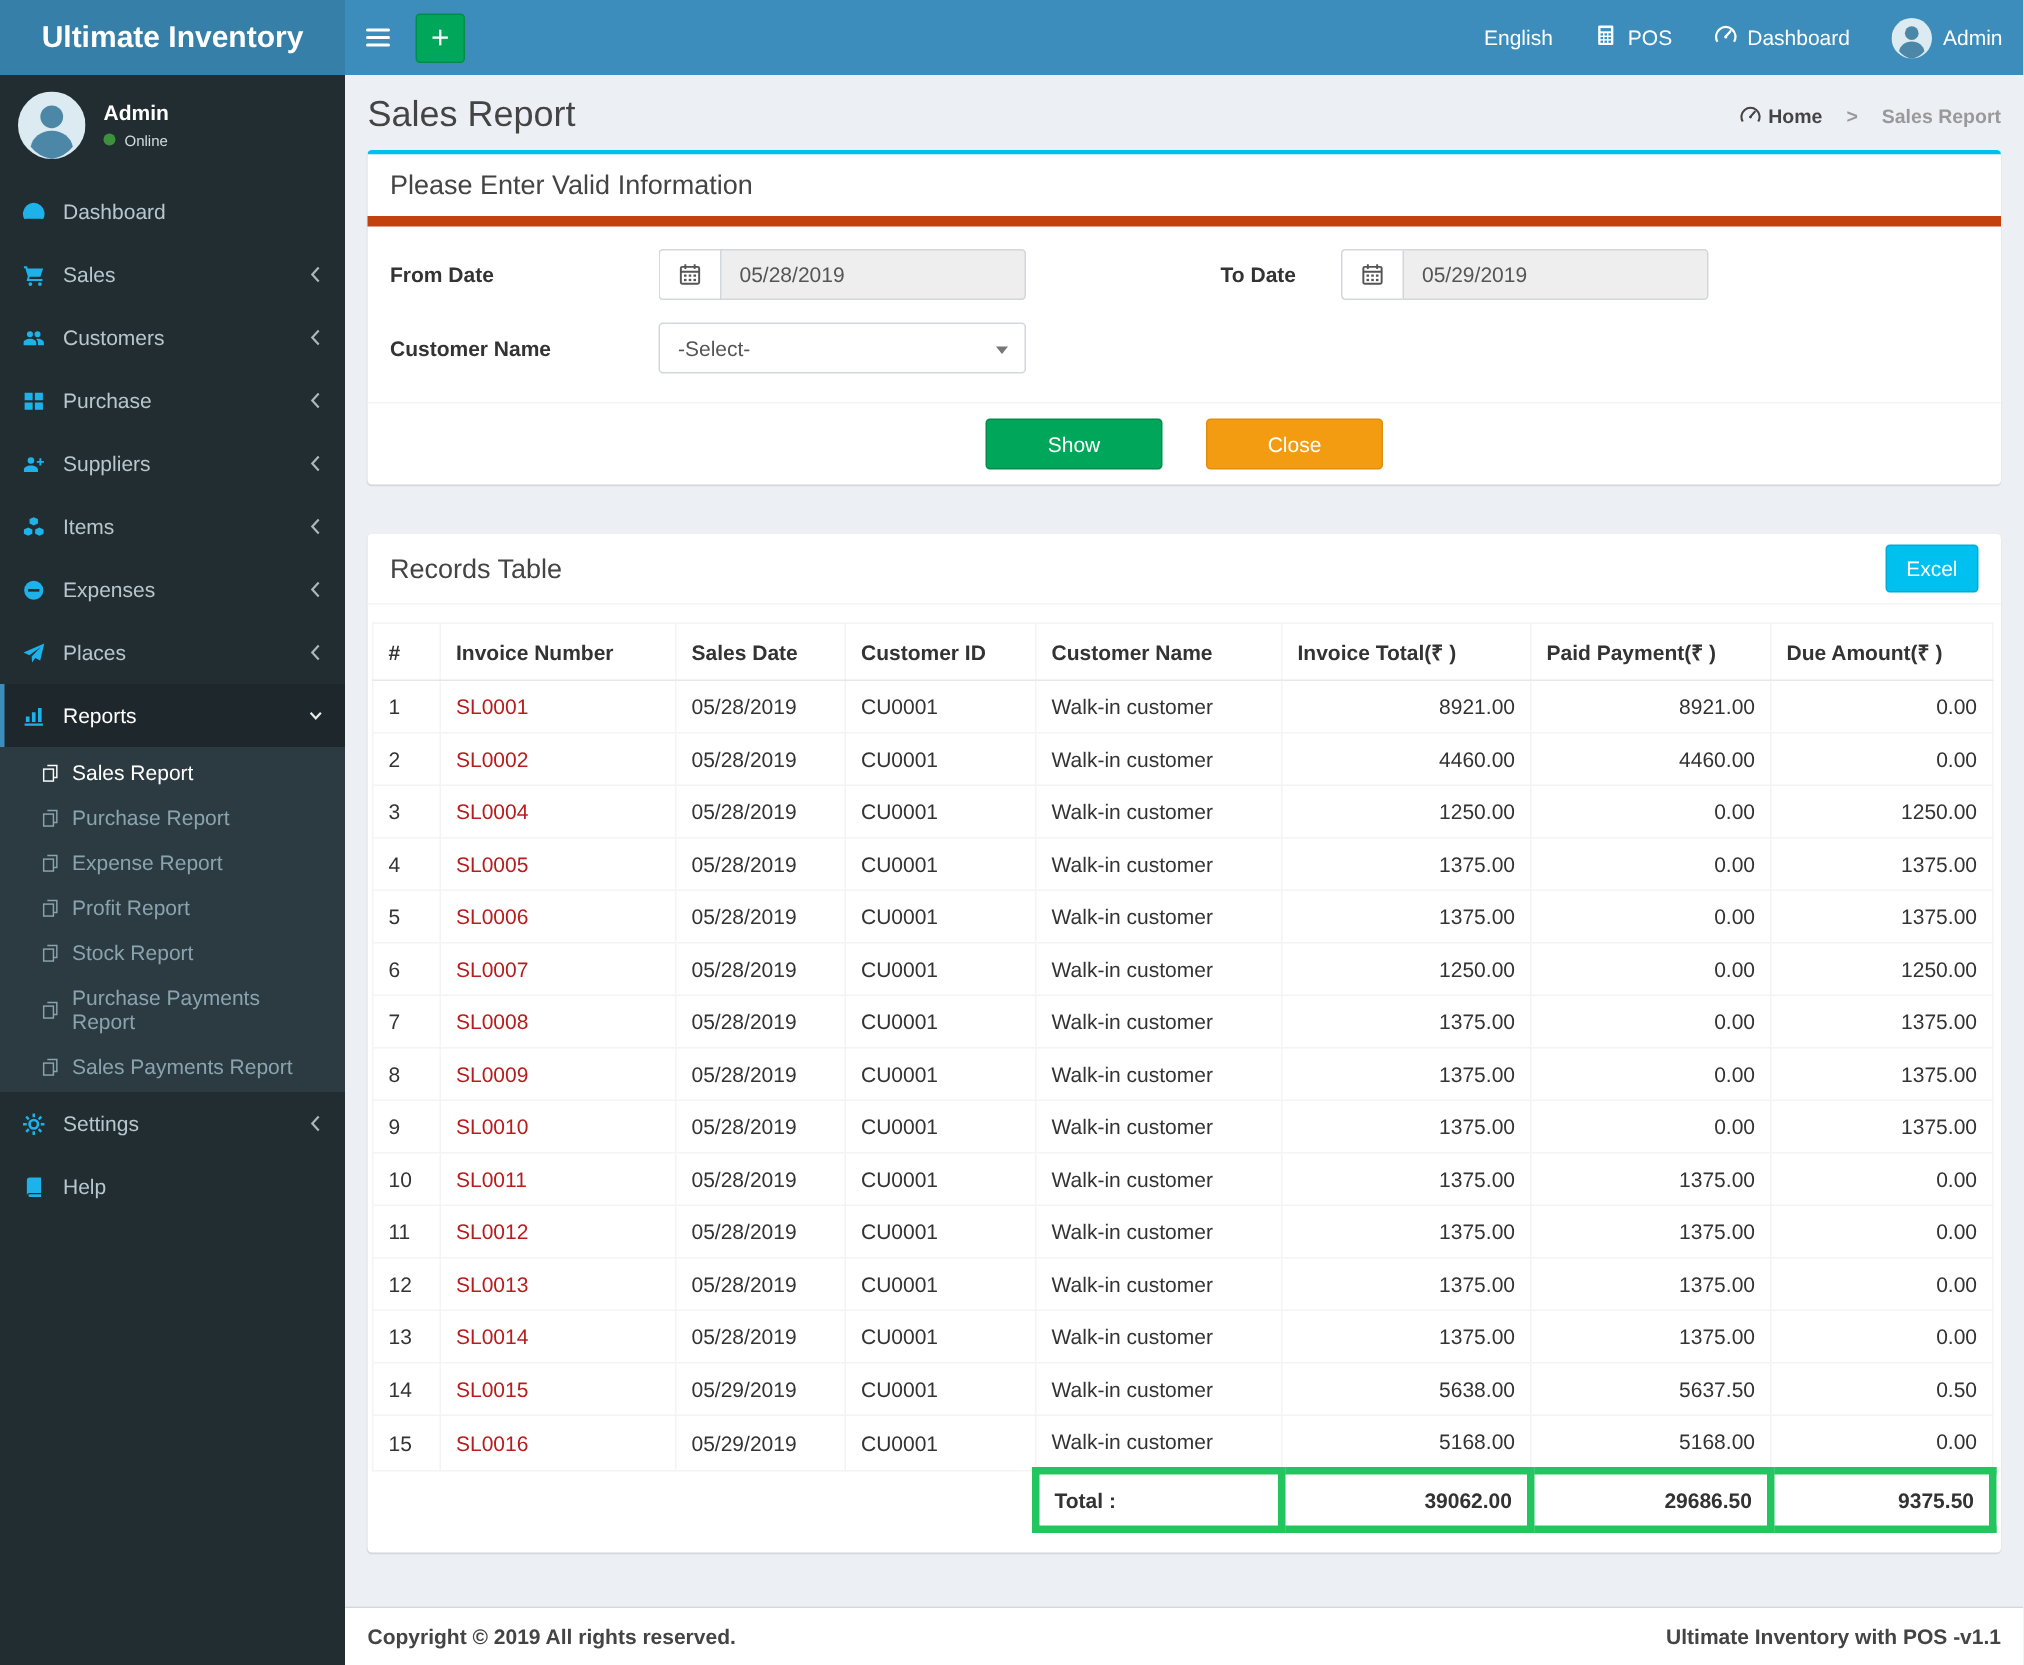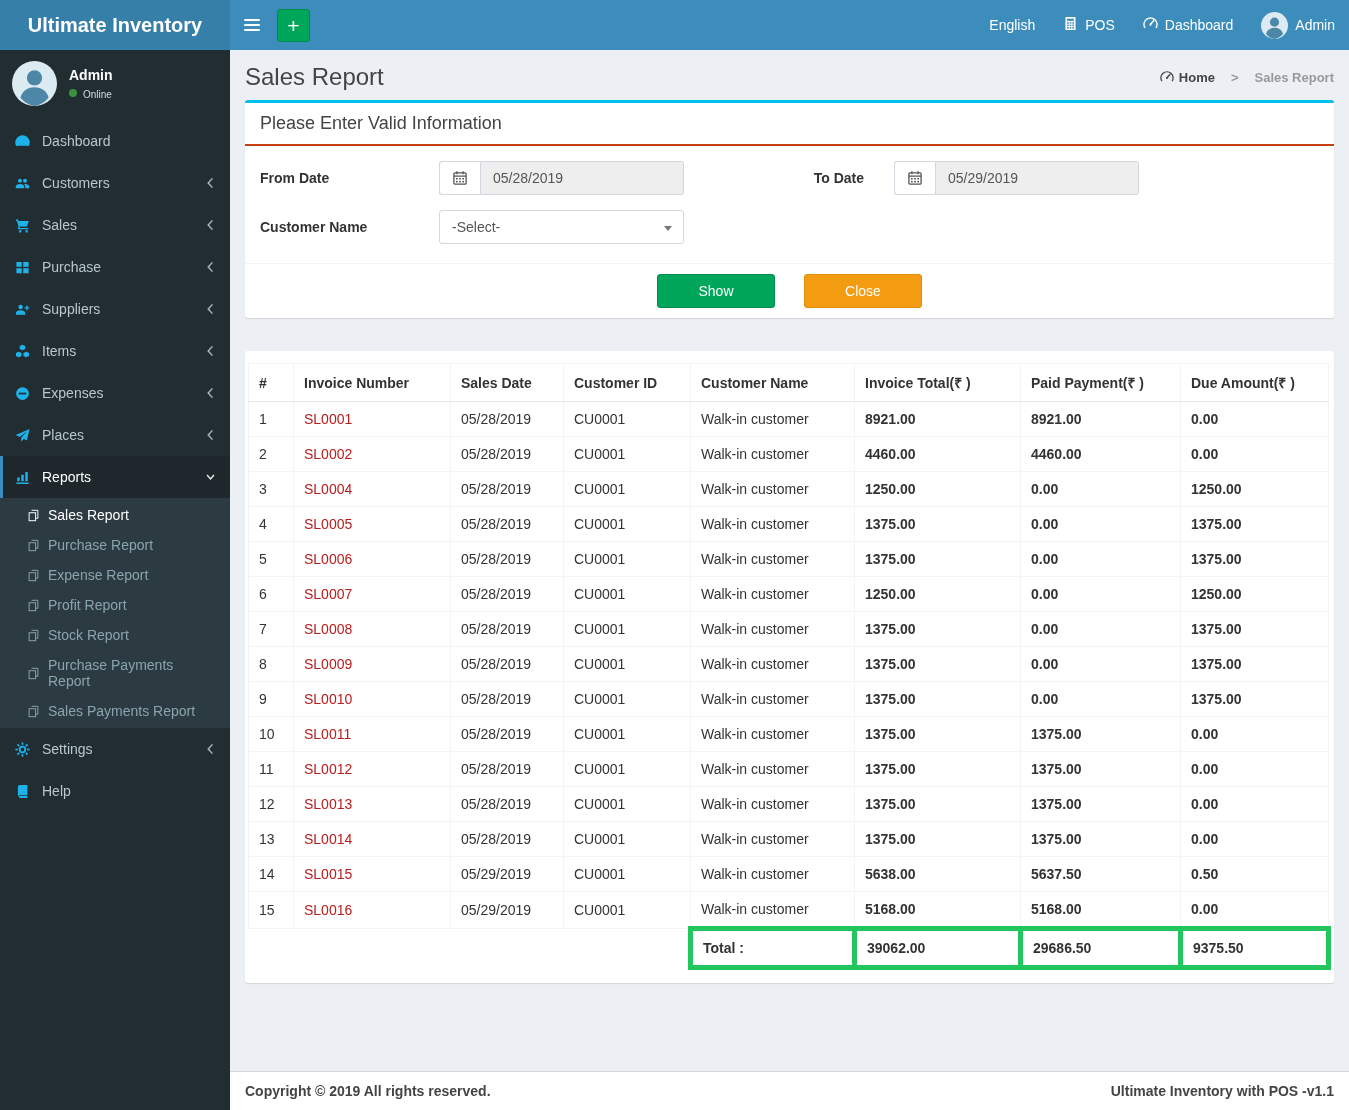--- a/index.html
+++ b/index.html
@@ -49,21 +49,21 @@
   .content-wrapper { position:absolute; top:50px; left:230px; right:0; bottom:51px; background:#ecf0f5;
                      padding:0 15px; overflow:hidden; }
   .content-header { display:flex; align-items:center; justify-content:space-between; padding:13px 0 9px; }
   .content-header h1 { margin:0; font-size:24px; font-weight:400; color:#444; }
   .breadcrumb { display:flex; align-items:flex-end; gap:16px; font-size:13px; color:#999;font-weight:bold; }
   .bc-home { color:#444; display:flex; align-items:center; gap:5px; cursor:pointer; }
   .bc-home svg { width:14px; height:14px; }
   
   .panel { background:#fff; border-radius:3px; box-shadow:0 1px 1px rgba(0,0,0,.12); }
   .filter-panel { border-top:3px solid #00c0ef; margin-bottom:33px; }
-  .panel-heading { padding:10px 15px; font-size:18px; color:#444; border-bottom:2px solid #c2410c; }
+  .panel-heading { padding:10px 15px; font-size:18px; color:#444; border-bottom:7px solid #c2410c; }
   .panel-body { display:flex; padding:15px 15px 19px; }
   .form-row { display:flex; align-items:center; margin-bottom:15px; }
   .form-row:last-child { margin-bottom:0; }
   .f-label { width:150px; text-align:left; margin-right:29px; font-weight:bold; color:#333; }
   .f-label2 { width:180px; text-align:right; margin-right:30px; font-weight:bold; color:#333; }
   .input-group { display:flex; }
   .ig-addon { width:41px; height:34px; border:1px solid #d2d6de; border-right:0; background:#fff;
               display:flex; align-items:center; justify-content:center; color:#555; border-radius:3px 0 0 3px; }
   .ig-addon svg { width:16px; height:16px; }
   .ig-input { width:204px; height:34px; border:1px solid #d2d6de; background:#eee; color:#555;
@@ -81,21 +81,21 @@
   .records-heading { display:flex; align-items:center; justify-content:space-between; padding:7px 15px;
                      border-bottom:1px solid #f4f4f4; }
   .records-title { font-size:18px; color:#444; }
   .btn-excel { background:#00c0ef; border:1px solid #00acd6; color:#fff; border-radius:3px;
                padding:7px 13px; font-size:14px; cursor:pointer; font-family:inherit; }
   .records-body { padding:12px 3px 13px; }
   table.records { width:100%; border-collapse:collapse; table-layout:fixed; font-size:14px; color:#333; }
   .records th, .records td { border:1px solid #f4f4f4; padding:9px 10px; text-align:left;
                              overflow:hidden; white-space:nowrap; }
   .records thead th { font-weight:bold; color:#333; border-bottom:1px solid #e7e7e7; }
-  .records td.num, .records th.num-f { text-align:left;font-weight:bold; }
+  .records td.num, .records th.num-f { text-align:right; }
   .inv-link { color:#b91c1c; text-decoration:none; cursor:pointer; }
   .records tfoot td { font-weight:bold; border:5px solid #22c55e; }
   .records tfoot td.ft-empty { border:none; border-top:1px solid #f4f4f4; }
   .t-label { text-align:right; }
   
   .main-footer { position:absolute; bottom:0; left:230px; right:0; height:39px; background:#fff;
                  border-top:1px solid #d2d6de; display:flex; align-items:center; justify-content:space-between;
                  padding:0 15px; font-weight:bold; color:#444; font-size:14px; }
 </style>
 </head>
@@ -186,37 +186,37 @@
             <path d="M2.1 12.6a6.9 6.9 0 1 1 11.8 0"></path>
             <path d="M8 8.9 11.3 5.1" stroke-linecap="round"></path>
             <circle cx="8" cy="9.2" r="1.1" fill="currentColor" stroke="none"></circle>
           </svg>
         </span>
         <span class="mi-label">Dashboard</span>
       </li>
       <li class="menu-item">
         <span class="mi-icon">
           <svg viewBox="0 0 16 16">
+            <path d="M1 1.6h2.3l.4 1.6h11l-2 5.9H5.1l-.4 1.5h9.5V12H2.9l.9-3.1L2 3.1H1zM5.6 12.9a1.35 1.35 0 1 1 0 2.7 1.35 1.35 0 0 1 0-2.7zm6.8 0a1.35 1.35 0 1 1 0 2.7 1.35 1.35 0 0 1 0-2.7z"></path>
+          </svg>
+        </span>
+        <span class="mi-label">Sales</span>
+        <span class="mi-chev">
+          <svg viewBox="0 0 10 14" fill="none" stroke="currentColor" stroke-width="1.7">
+            <path d="M7.3 1.6 2.3 7l5 5.4"></path>
+          </svg>
+        </span>
+      </li>
+      <li class="menu-item">
+        <span class="mi-icon">
+          <svg viewBox="0 0 16 16">
             <path d="M5.3 7.3a2.15 2.15 0 1 0 0-4.3 2.15 2.15 0 0 0 0 4.3zm5.4 0a2.15 2.15 0 1 0 0-4.3 2.15 2.15 0 0 0 0 4.3zM5.3 8.4c-2.5 0-4.5 1.2-4.5 2.8V13h9v-1.8c0-1.6-2-2.8-4.5-2.8zm5.4 0c-.3 0-.7 0-1 .1.8.7 1.3 1.6 1.3 2.7V13h4.2v-1.8c0-1.6-2-2.8-4.5-2.8z"></path>
           </svg>
         </span>
         <span class="mi-label">Customers</span>
-        <span class="mi-chev">
-          <svg viewBox="0 0 10 14" fill="none" stroke="currentColor" stroke-width="1.7">
-            <path d="M7.3 1.6 2.3 7l5 5.4"></path>
-          </svg>
-        </span>
-      </li>
-      <li class="menu-item">
-        <span class="mi-icon">
-          <svg viewBox="0 0 16 16">
-            <path d="M1 1.6h2.3l.4 1.6h11l-2 5.9H5.1l-.4 1.5h9.5V12H2.9l.9-3.1L2 3.1H1zM5.6 12.9a1.35 1.35 0 1 1 0 2.7 1.35 1.35 0 0 1 0-2.7zm6.8 0a1.35 1.35 0 1 1 0 2.7 1.35 1.35 0 0 1 0-2.7z"></path>
-          </svg>
-        </span>
-        <span class="mi-label">Sales</span>
         <span class="mi-chev">
           <svg viewBox="0 0 10 14" fill="none" stroke="currentColor" stroke-width="1.7">
             <path d="M7.3 1.6 2.3 7l5 5.4"></path>
           </svg>
         </span>
       </li>
       <li class="menu-item">
         <span class="mi-icon">
           <svg viewBox="0 0 16 16">
             <path d="M1.5 2h5.7v5.2H1.5zM8.8 2h5.7v5.2H8.8zM1.5 8.8h5.7V14H1.5zM8.8 8.8h5.7V14H8.8z"></path>
@@ -466,20 +466,24 @@
         </div>
       </div>
     </div>
     <div class="panel-footer">
       <button class="btn btn-show">Show</button>
       <button class="btn btn-close">Close</button>
     </div>
   </div>
 
   <div class="panel records-panel">
+    <div class="records-heading">
+      <span class="records-title">Records Table</span>
+      <button class="btn-excel">Excel</button>
+    </div>
     <div class="records-body">
       <table class="records">
         <colgroup>
           <col style="width:45px">
             <col style="width:157px">
             <col style="width:113px">
             <col style="width:127px">
           <col style="width:164px">
             <col style="width:166px">
             <col style="width:160px">

